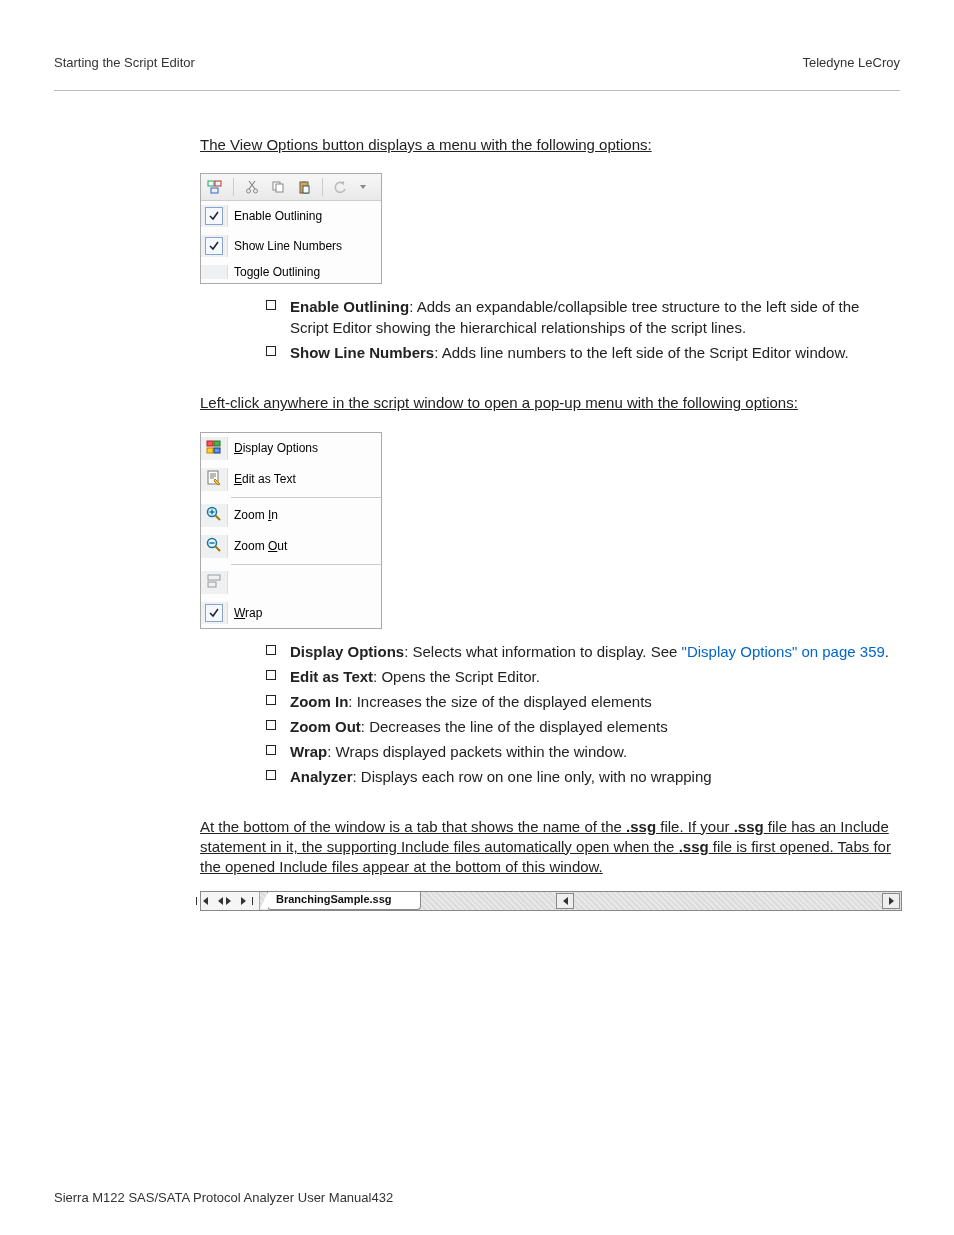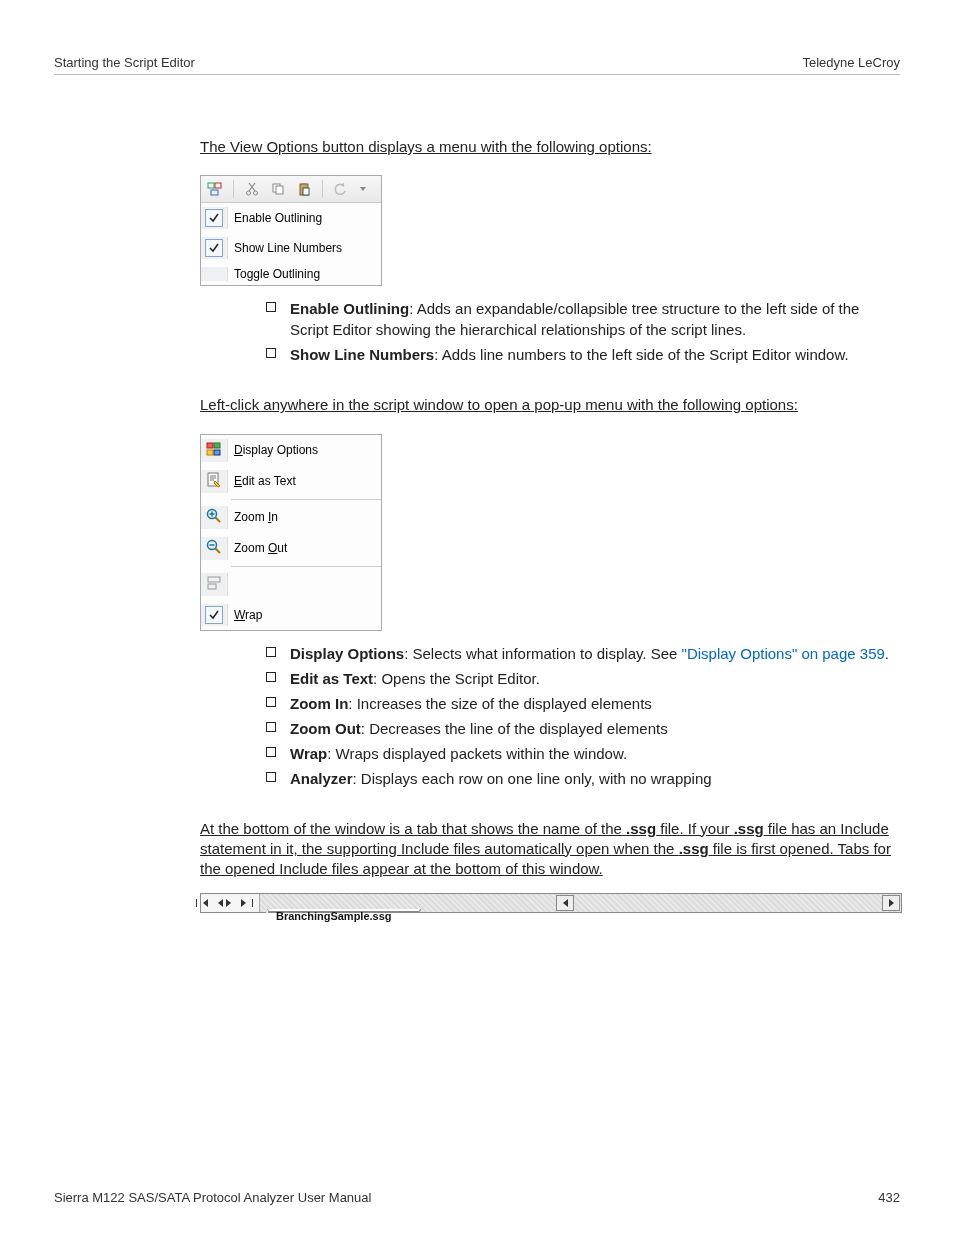--- a/index.html
+++ b/index.html
@@ -15,23 +15,23 @@
     box-sizing: border-box;
     padding: 55px 54px 40px 54px;
     position: relative;
     min-height: 1235px;
   }
   .top-header {
     display: flex;
     justify-content: space-between;
     font-size: 13px;
     color: #333;
-    padding-bottom: 4px;
+    padding-bottom: 20px;
     border-bottom: 1px solid #bbb;
-    margin-bottom: 62px;
+    margin-bottom: 44px;
   }
   .body-text {
     margin-left: 146px;
     margin-right: 0;
     line-height: 1.35;
     text-decoration: underline;
   }
   .body-text p { margin: 0 0 14px 0; }
   .figure-menu {
     margin-left: 146px;
@@ -149,21 +149,21 @@
     width: 0; height: 0;
     display:inline-block;
   }
   .nav-first { border-top:4px solid transparent; border-bottom:4px solid transparent; border-right:5px solid #333; position:relative;}
   .nav-first::after{content:"";position:absolute;left:-7px;top:-4px;width:1px;height:8px;background:#333;}
   .nav-prev { border-top:4px solid transparent; border-bottom:4px solid transparent; border-right:5px solid #333;}
   .nav-next { border-top:4px solid transparent; border-bottom:4px solid transparent; border-left:5px solid #333;}
   .nav-last { border-top:4px solid transparent; border-bottom:4px solid transparent; border-left:5px solid #333; position:relative;}
   .nav-last::after{content:"";position:absolute;right:-7px;top:-4px;width:1px;height:8px;background:#333;}
   .tab {
-    position:absolute; left:66px; top:15px; bottom:0;
+    position:absolute; left:66px; top:0; bottom:0;
     background:#fff; border:1px solid #888; border-top:none;
     border-bottom-left-radius:4px; border-bottom-right-radius:4px;
     padding: 1px 28px 0 8px;
     font-weight:700; color:#111;
   }
   .tab::before {
     content:""; position:absolute; left:-8px; top:0; width:0;height:0;
     border-top:17px solid transparent; border-right:8px solid #fff;
   }
   .scroll-mid {
@@ -175,21 +175,21 @@
   .scroll-right {
     position:absolute; right:1px; top:1px; width:16px; height:14px;
     background:#eee; border:1px solid #888;
     display:flex;align-items:center;justify-content:center;
   }
   .scroll-right::before{content:"";border-top:4px solid transparent;border-bottom:4px solid transparent;border-left:5px solid #333;}
   .footer {
     position: absolute;
     bottom: 30px;
     left: 54px; right: 54px;
-    display:flex; justify-content:space-between;
+    display:flex; 
     font-size: 13px;
     color:#333;
   }
 </style>
 </head>
 <body>
 
 <div class="page">
   <div class="top-header">
     <span>Starting the Script Editor</span>

